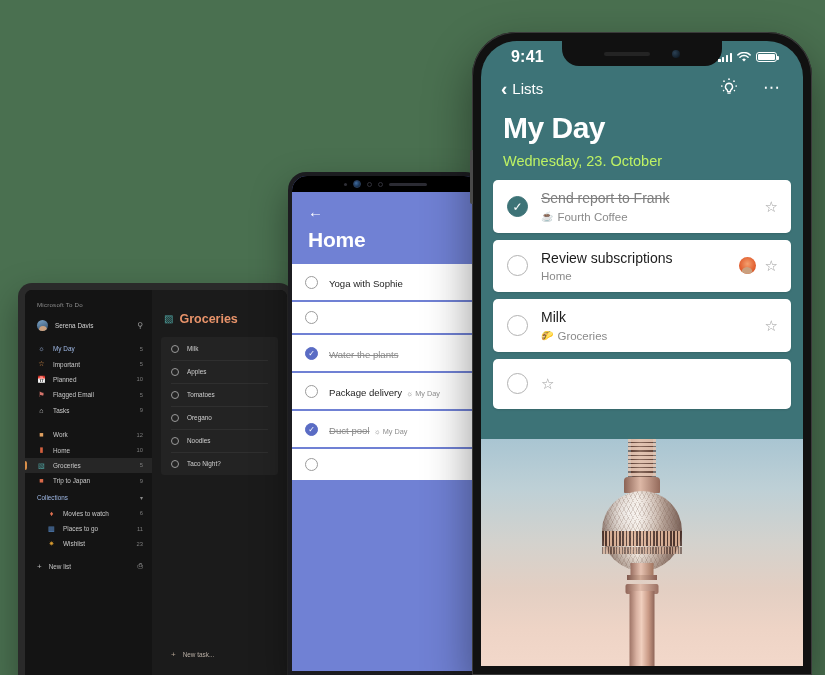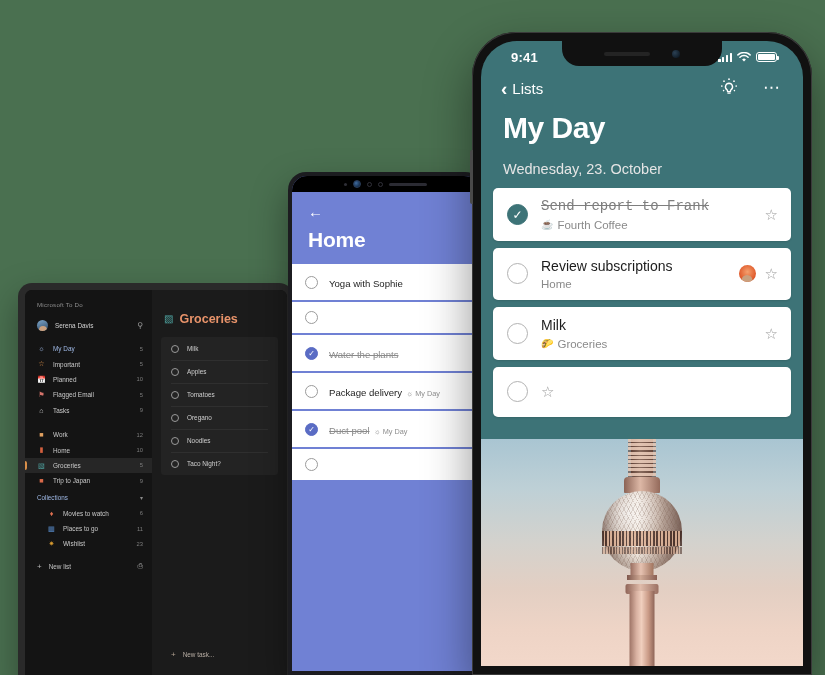--- a/index.html
+++ b/index.html
@@ -215,21 +215,21 @@
   #p1-notch .n-speaker { width: 46px; height: 4px; border-radius: 3px; background: #242424; }
   #p1-notch .n-cam {
     width: 8px; height: 8px; border-radius: 50%;
     background: radial-gradient(circle at 35% 35%, #2c4154 0%, #101c27 75%);
   }
   #p1-status {
     position: relative; z-index: 6;
     display: flex; align-items: center; justify-content: space-between;
     padding: 7px 26px 0 30px; height: 25px;
   }
-  #p1-time { color: #fff; font-size: 13px; font-weight: bold; letter-spacing: .2px; }
+  #p1-time { color: #fff; font-size: 16px; font-weight: bold; letter-spacing: .2px; }
   #p1-statusicons { display: flex; align-items: center; gap: 5px; }
   .bars { display: flex; align-items: flex-end; gap: 1.4px; height: 9px; }
   .bars i { width: 2.4px; background: #fff; border-radius: .6px; display: block; }
   .bars i:nth-child(1){height:3px}.bars i:nth-child(2){height:5px}
   .bars i:nth-child(3){height:7px}.bars i:nth-child(4){height:9px}
   .batt {
     width: 21px; height: 10px; border: 1.3px solid #fff; border-radius: 3px;
     position: relative; padding: 1.2px;
   }
   .batt::after {
@@ -241,41 +241,41 @@
     display: flex; align-items: center; justify-content: space-between;
     padding: 10px 22px 0 20px;
   }
   #p1-back { display: flex; align-items: center; gap: 5px; color: #fff; }
   #p1-back .chev { font-size: 19px; line-height: 1; font-weight: bold; }
   #p1-back .lbl { font-size: 15px; }
   #p1-navright { display: flex; align-items: center; gap: 22px; color: #fff; }
   #p1-dots { font-size: 17px; line-height: .6; letter-spacing: 1px; }
   #p1-head { padding: 11px 22px 0 22px; }
   #p1-title { color: #fff; font-size: 30px; font-weight: bold; letter-spacing: -.5px; }
-  #p1-date { color: #e5e5e5; font-size: 14.5px; margin-top: 16px; }
+  #p1-date { color: #bef264; font-size: 14.5px; margin-top: 8px; }
   #p1-list { padding: 11px 12px 0 12px; position: relative; z-index: 2; }
   .p1-item {
     background: #fff; border-radius: 5px;
     display: flex; align-items: center; gap: 13px;
     padding: 10px 13px 10px 14px;
     margin-bottom: 7px;
     box-shadow: 0 1px 2px rgba(0,0,0,.12);
     min-height: 50px;
   }
   .p1-cb {
     width: 21px; height: 21px; border-radius: 50%;
     border: 1.4px solid #b2b2b2; flex: 0 0 21px;
   }
   .p1-cb.done {
     background: #3d7377; border-color: #3d7377;
     color: #fff; font-size: 12px; line-height: 20px; text-align: center;
   }
   .p1-txt { flex: 1; min-width: 0; }
   .p1-name { font-size: 14px; color: #1c1c1c; line-height: 1.25; }
-  .p1-item.done .p1-name { color: #7e7e7e; text-decoration: line-through; font-family: Liberation Mono, monospace; }
+  .p1-item.done .p1-name { color: #7e7e7e; text-decoration: line-through; }
   .p1-meta { font-size: 11.5px; color: #8a8a8a; margin-top: 3px; display:flex; align-items:center; gap:4px; }
   .p1-meta .mi { font-size: 10px; }
   .p1-right { display: flex; align-items: center; gap: 9px; }
   .p1-assignee {
     width: 17px; height: 17px; border-radius: 50%;
     background: radial-gradient(circle at 50% 40%, #f4a06e 0%, #e05a2b 65%, #c2451c 100%);
     position: relative; overflow: hidden; flex: 0 0 17px;
   }
   .p1-assignee::after {
     content:""; position:absolute; left:50%; top:55%;

